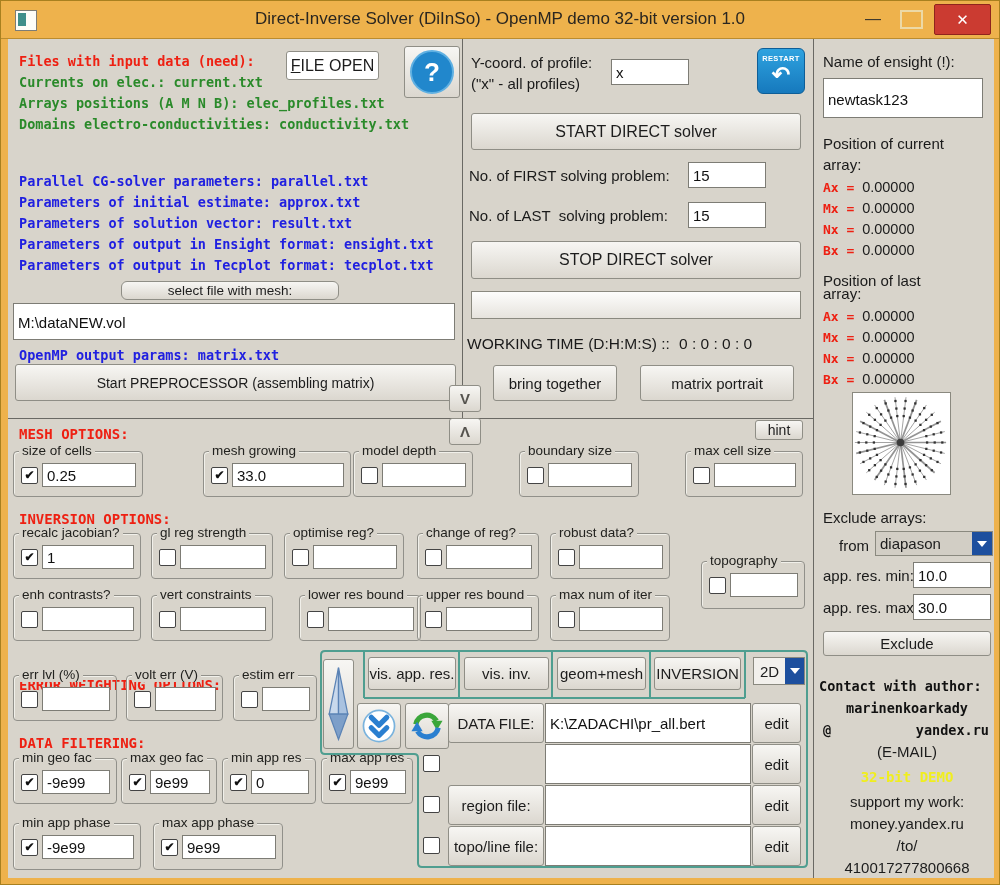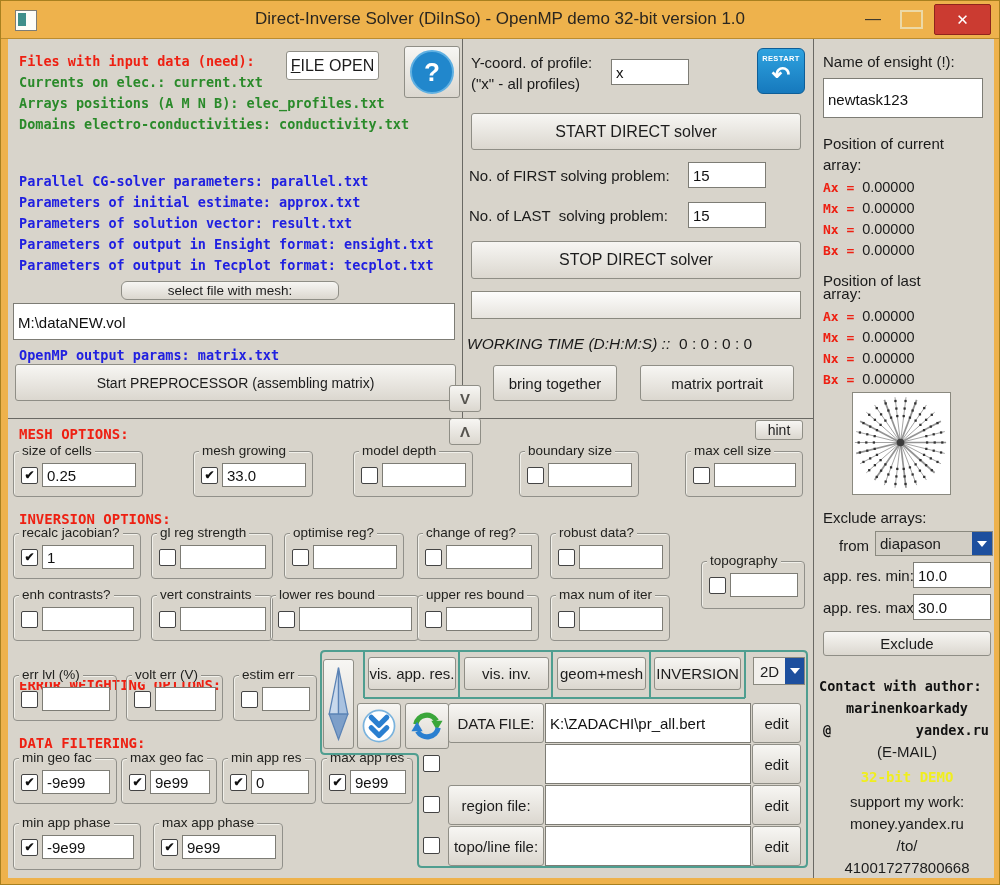--- a/index.html
+++ b/index.html
@@ -89,21 +89,21 @@
 
   <div class="abs lbl" style="left:468px;top:166px;">No. of FIRST solving problem:</div>
   <input class="inp" style="left: 687px; top: 161px; width: 78px; height: 26px;" value="15">
   <div class="abs lbl" style="left:468px;top:206px;">No. of LAST  solving problem:</div>
   <input class="inp" style="left: 687px; top: 201px; width: 78px; height: 26px;" value="15">
 
   <div class="btn" style="left:470px;top:240px;width:330px;height:38px;font-size:16px;">STOP DIRECT solver</div>
 
   <div class="abs" style="left:470px;top:290px;width:330px;height:28px;border:1px solid #8a897f;background:linear-gradient(#fdfdfc,#e6e3dd);box-sizing:border-box;"></div>
 
-  <div class="abs lbl" style="left:466px;top:334px;font-size:15.5px;font-style:italic;">WORKING TIME (D:H:M:S) ::</div>
+  <div class="abs lbl" style="left:466px;top:334px;font-size:15.5px;">WORKING TIME (D:H:M:S) ::</div>
   <div class="abs lbl" style="left:678px;top:334px;font-size:15.5px;">0 : 0 : 0 : 0</div>
 
   <div class="btn" style="left:492px;top:364px;width:124px;height:36px;">bring together</div>
   <div class="btn" style="left:639px;top:364px;width:154px;height:36px;">matrix portrait</div>
 
   <div class="abs lbl" style="left:822px;top:52px;">Name of ensight (!):</div>
   <input class="inp" style="left: 822px; top: 77px; width: 160px; height: 40px; padding-top: 3px;" value="newtask123">
 
   <div class="abs lbl" style="left:822px;top:134px;">Position of current</div>
   <div class="abs lbl" style="left:822px;top:155px;">array:</div>
@@ -259,21 +259,21 @@
   <div class="abs" style="left:818px;top:858px;width:176px;text-align:center;font-size:15px;">410017277800668</div>
 
   <div class="abs mono redtxt" style="left:18px;top:425px;font-size:14px;">MESH OPTIONS:</div>
   <div class="btn" style="left:754px;top:419px;width:48px;height:20px;font-size:14px;">hint</div>
 
   <div class="grp" style="left:12px;top:450px;width:128px;height:44px;">
     <span class="glab">size of cells</span>
     <span class="cb checked"></span>
     <input class="inp ginp" value="0.25" style="">
   </div>
-  <div class="grp" style="left:192px;top:450px;width:118px;height:44px;">
+  <div class="grp" style="left:202px;top:450px;width:118px;height:44px;padding-left:28px;">
     <span class="glab">mesh growing</span>
     <span class="cb checked"></span>
     <input class="inp ginp" value="33.0" style="">
   </div>
   <div class="grp" style="left:352px;top:450px;width:118px;height:44px;">
     <span class="glab">model depth</span>
     <span class="cb"></span>
     <input class="inp ginp" value="" style="">
   </div>
   <div class="grp" style="left:518px;top:450px;width:118px;height:44px;">
@@ -324,21 +324,21 @@
   <div class="grp" style="left:12px;top:594px;width:126px;height:44px;">
     <span class="glab">enh contrasts?</span>
     <span class="cb"></span>
     <input class="inp ginp" value="" style="">
   </div>
   <div class="grp" style="left:150px;top:594px;width:120px;height:44px;">
     <span class="glab">vert constraints</span>
     <span class="cb"></span>
     <input class="inp ginp" value="" style="">
   </div>
-  <div class="grp" style="left:269px;top:594px;width:120px;height:44px;padding-left:27px;">
+  <div class="grp" style="left:298px;top:594px;width:120px;height:44px;">
     <span class="glab">lower res bound</span>
     <span class="cb"></span>
     <input class="inp ginp" value="" style="">
   </div>
   <div class="grp" style="left:416px;top:594px;width:120px;height:44px;">
     <span class="glab">upper res bound</span>
     <span class="cb"></span>
     <input class="inp ginp" value="" style="">
   </div>
   <div class="grp" style="left:549px;top:594px;width:118px;height:44px;">

